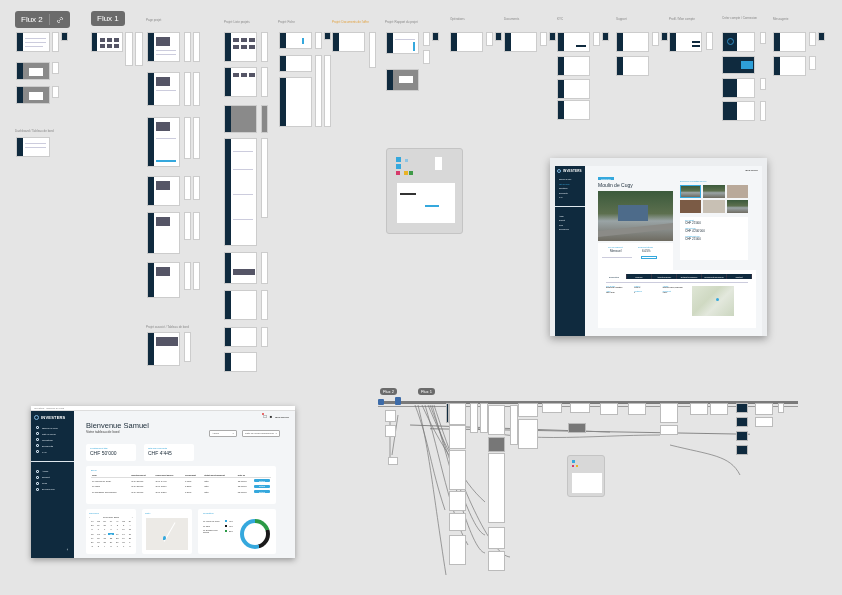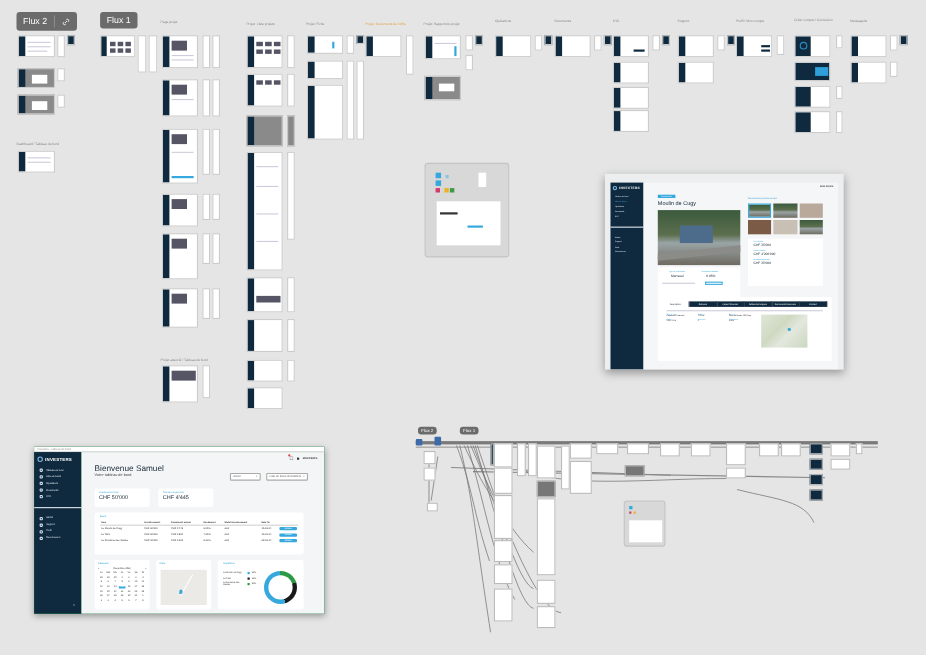--- a/index.html
+++ b/index.html
@@ -11,21 +11,21 @@
   .frame { position: absolute; background: #fff; border: 0.5px solid #ccc; overflow: hidden; }
   .frame .sb { position: absolute; left: 0; top: 0; bottom: 0; width: 18%; background: #0f2a3e; }
   .frame .img { position: absolute; background: #556; }
   .frame .ln { position: absolute; height: 1px; background: #ccd; }
   .mini { position: absolute; background: #fff; border: 0.5px solid #ccc; }
   .mini.dark { background: #0f2a3e; }
   .frame.grey { background: #8a8a8a; }
   .frame-lbl { position: absolute; font-size: 2px; color: #999; }
 
   
-  .dash { position: absolute; left: 31px; top: 406px; width: 264px; height: 152px; background: #15803d; box-shadow: 0 2px 6px rgba(0,0,0,.35); overflow: hidden; }
+  .dash { position: absolute; left: 31px; top: 406px; width: 264px; height: 152px; background: #404040; box-shadow: 0 2px 6px rgba(0,0,0,.35); overflow: hidden; }
   .dash .titlebar { height: 5px; background: #fff; border-bottom: 0.5px solid #ddd; font-size: 2.5px; color: #888; padding-left: 3px; line-height: 5px; }
   .dash .side { position: absolute; left: 0; top: 5px; bottom: 0; width: 43px; background: #0f2a3e; color: #fff; }
   .logo { display: flex; align-items: center; gap: 2px; font-weight: bold; letter-spacing: .2px; }
   .logo .ring { border: 1px solid #7fb7e0; border-radius: 50%; }
   .side-item { display: flex; align-items: center; gap: 3px; color: #e6eef5; }
   .side-item .ic { border: 0.6px solid #cfe0ee; border-radius: 1px; }
   .dash .main { position: absolute; left: 43px; top: 5px; right: 0; bottom: 0; background: #f3f5f7; }
   .card { position: absolute; background: #fff; border-radius: 2px; }
   .lbl-blue { color: #2fa3d8; }
   .btn-blue { background: #35a8dd; color: #fff; border-radius: 1px; text-align: center; }

